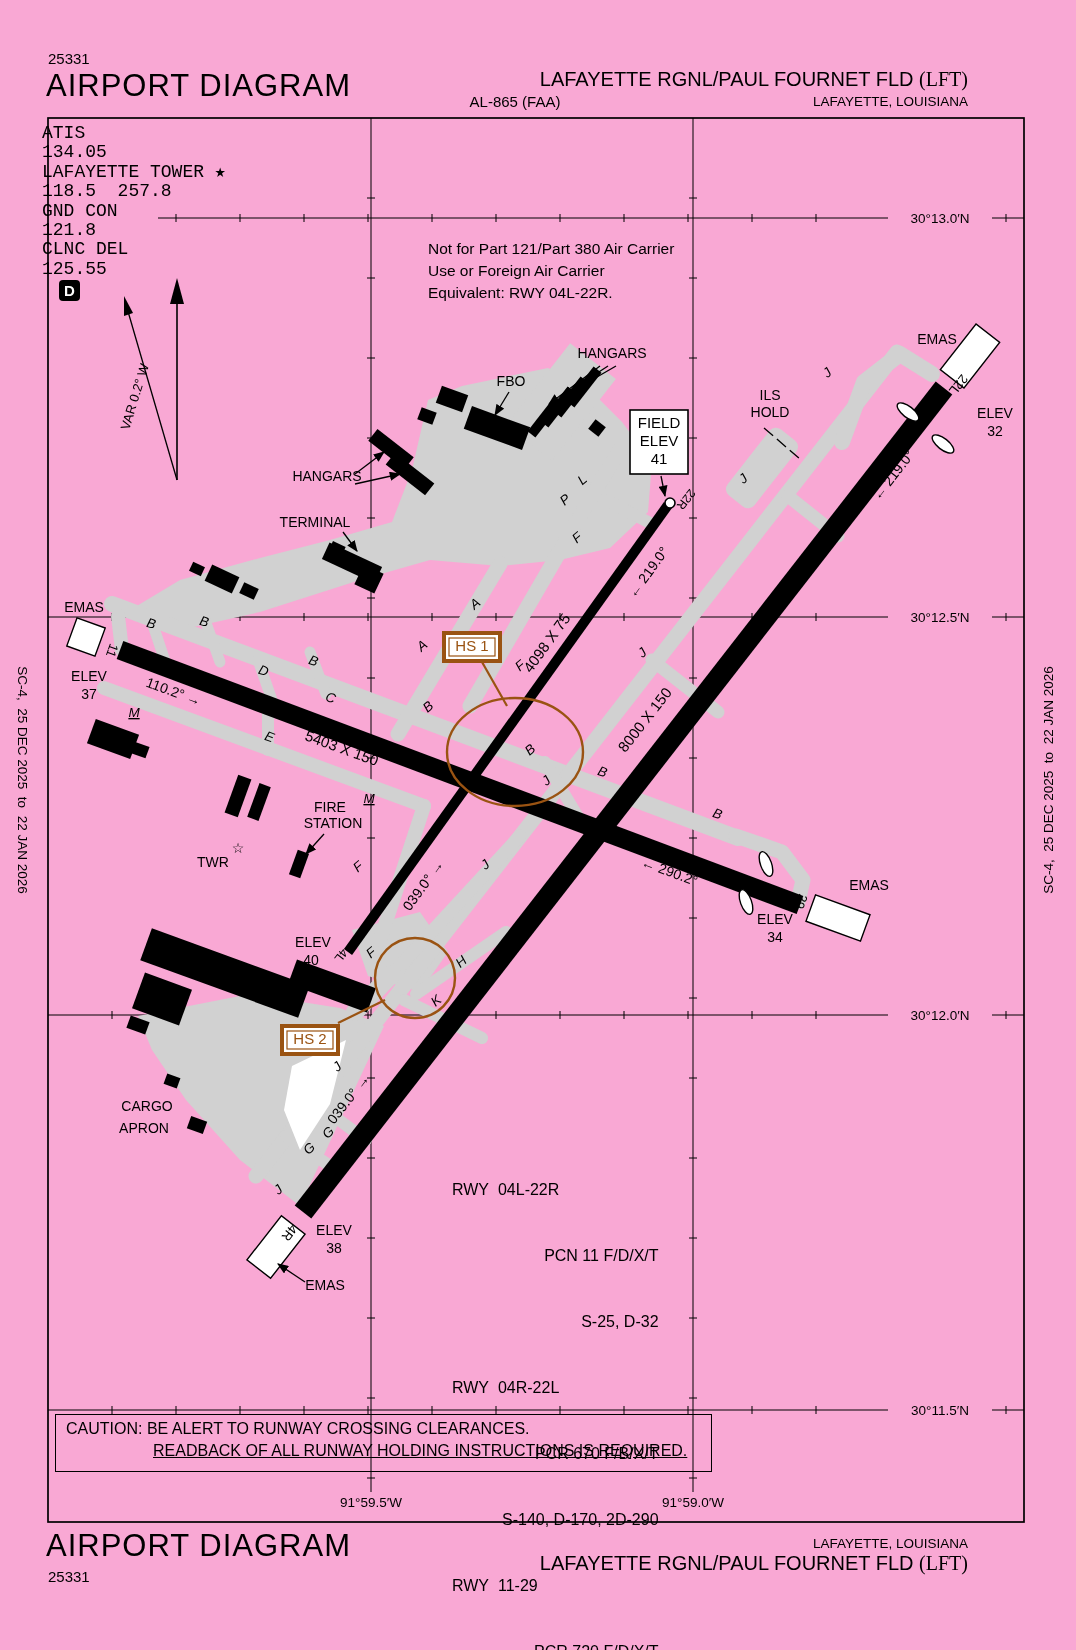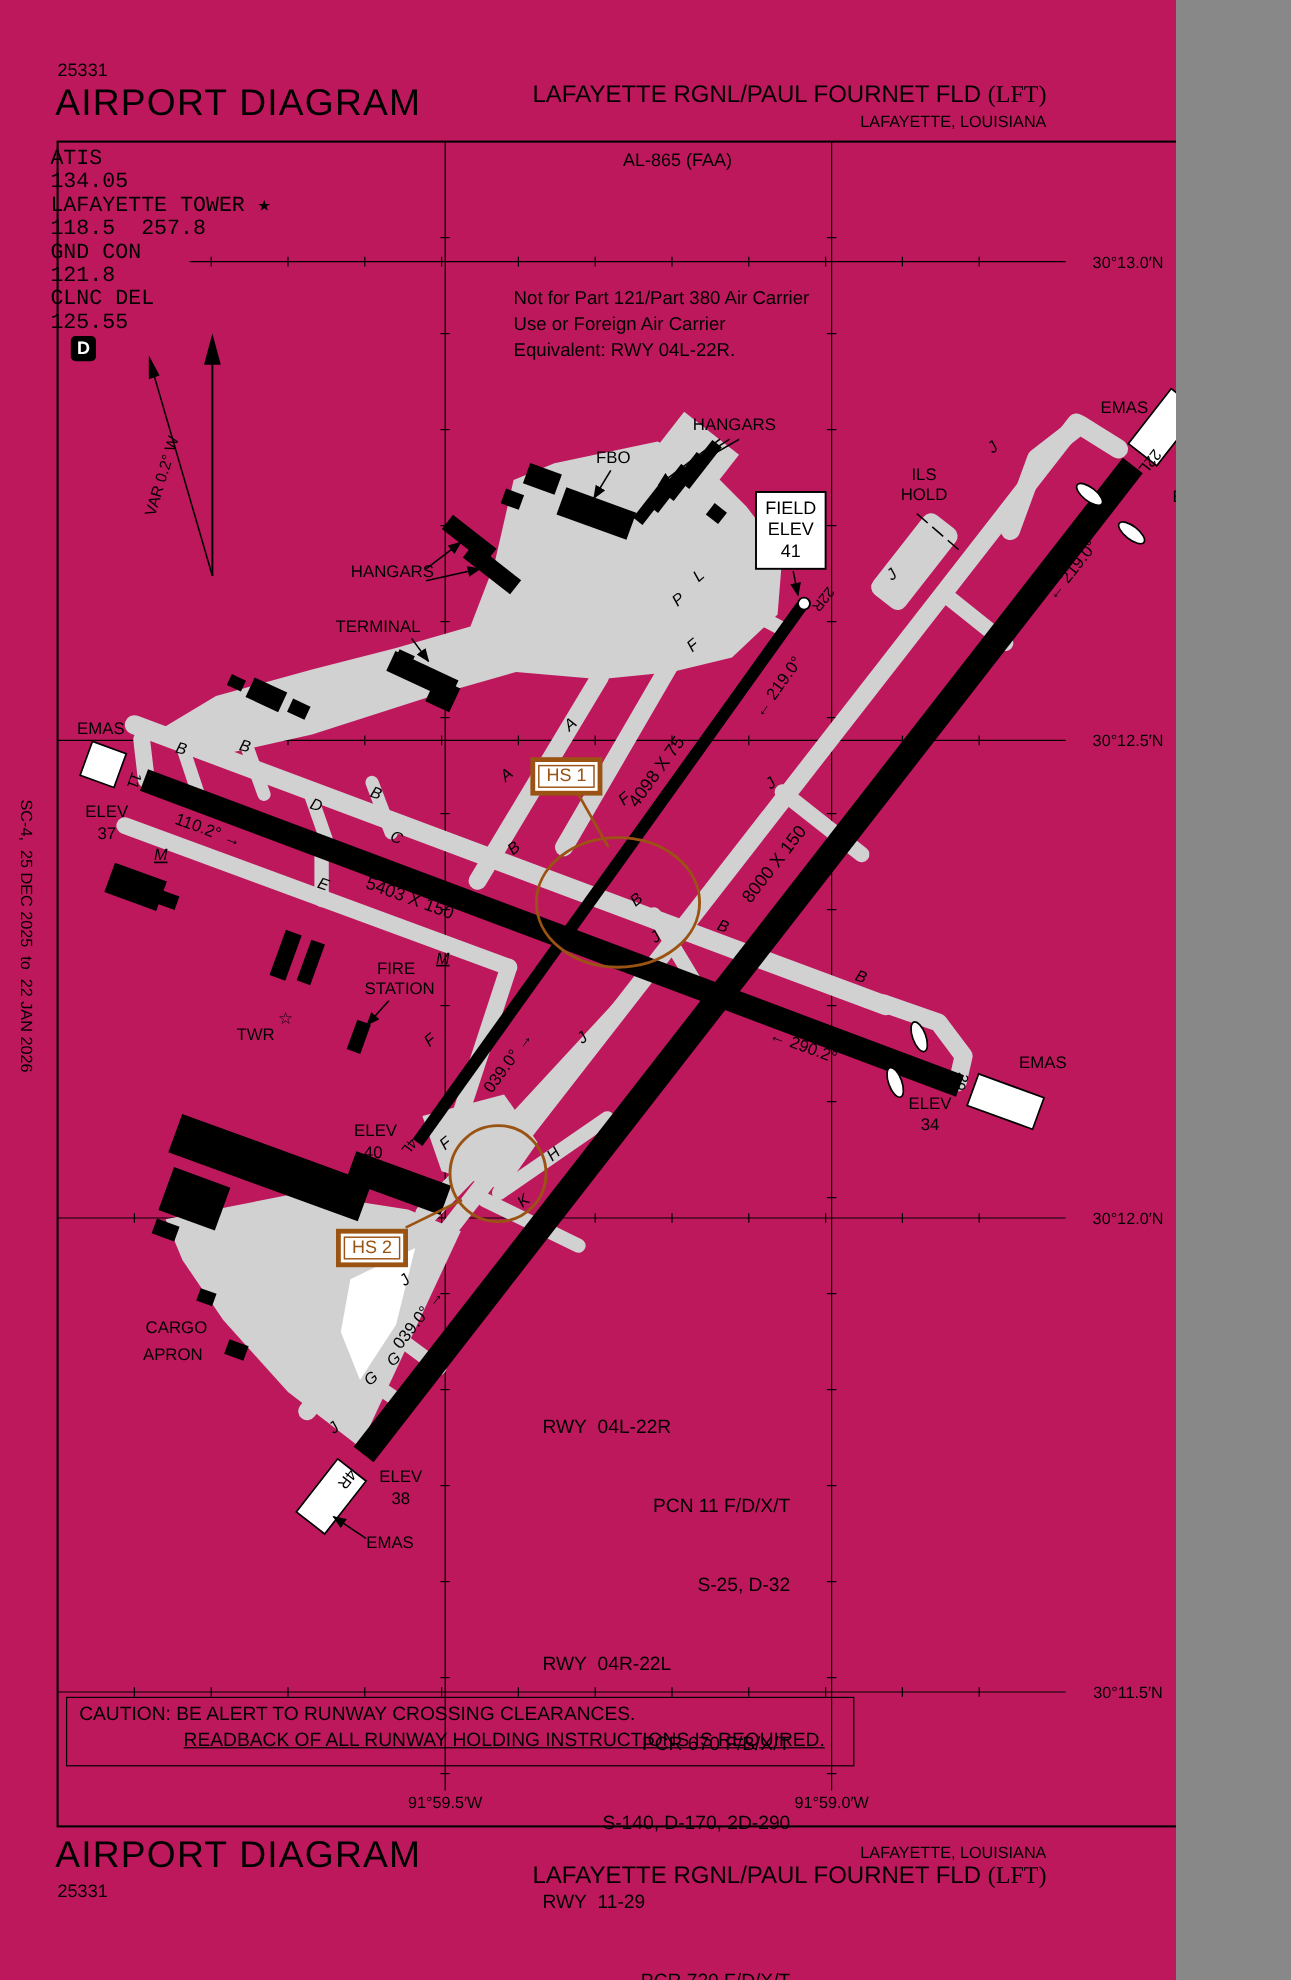--- a/index.html
+++ b/index.html
@@ -1,16 +1,16 @@
 <!DOCTYPE html>
 <html><head>
 <meta charset="utf-8">
 <style>
   html,body{margin:0;padding:0;background:#888;}
-  #page{position:relative;width:980px;height:1650px;background:#be185d;overflow:hidden;
+  #page{position:relative;width:1076px;height:1650px;background:#f9a8d4;overflow:hidden;
         font-family:"Liberation Sans","DejaVu Sans",sans-serif;color:#000;}
   .abs{position:absolute;}
   .ttl{font-size:31px;letter-spacing:1px;font-weight:400;}
   .num{font-size:15px;}
   .apt-name{font-size:20px;white-space:nowrap;}
   .apt-name .lft{font-family:"Liberation Serif","DejaVu Serif",serif;margin-top:20px;}
   .city{font-size:13.5px;}
   .code{font-size:15px;}
   #comm{left:42px;top:124px;font-size:18px;line-height:19.4px;white-space:pre;font-family:Liberation Mono, monospace;}
   #dbox{left:59px;top:280px;width:21px;height:21px;background:#000;border-radius:4px;
@@ -25,21 +25,21 @@
   .rail{font-size:13.5px;white-space:nowrap;}
   svg text{font-family:"Liberation Sans","DejaVu Sans",sans-serif;}
 </style>
 </head>
 <body>
 
 <div id="page">
 
   <div class="abs num" style="left:48px;top:50px;">25331</div>
   <div class="abs ttl" style="left:46px;top:68px;">AIRPORT DIAGRAM</div>
-  <div class="abs code" style="left:420px;top:93px;width:190px;text-align:right;margin-top:32px;">AL-865 (FAA)</div>
+  <div class="abs code" style="left:420px;top:93px;width:190px;text-align:center;">AL-865 (FAA)</div>
   <div class="abs apt-name" style="right:108px;top:68px;text-align:right;">
     <span>LAFAYETTE RGNL/PAUL FOURNET FLD</span>
     <span class="lft">(LFT)</span>
   </div>
   <div class="abs city" style="right:108px;top:94px;">LAFAYETTE, LOUISIANA</div>
 
   <div class="abs rail" style="left:22px;top:780px;transform:translate(-50%,-50%) rotate(90deg);">SC-4,&nbsp;&nbsp;25 DEC 2025&nbsp;&nbsp;to&nbsp;&nbsp;22 JAN 2026</div>
   <div class="abs rail" style="left:1048px;top:780px;transform:translate(-50%,-50%) rotate(-90deg);">SC-4,&nbsp;&nbsp;25 DEC 2025&nbsp;&nbsp;to&nbsp;&nbsp;22 JAN 2026</div>
 
   <svg id="map" class="abs" style="left:0;top:0;" width="1076" height="1650" viewBox="0 0 1076 1650">

